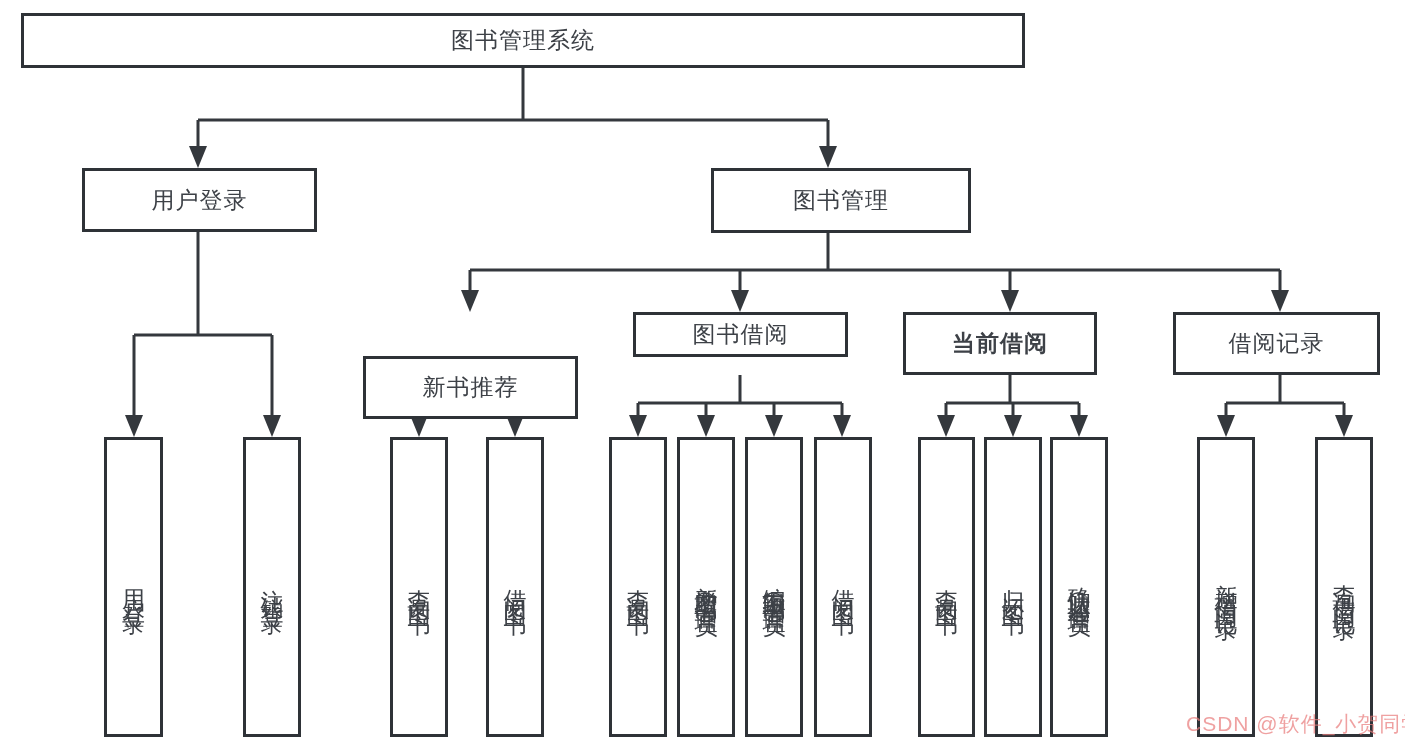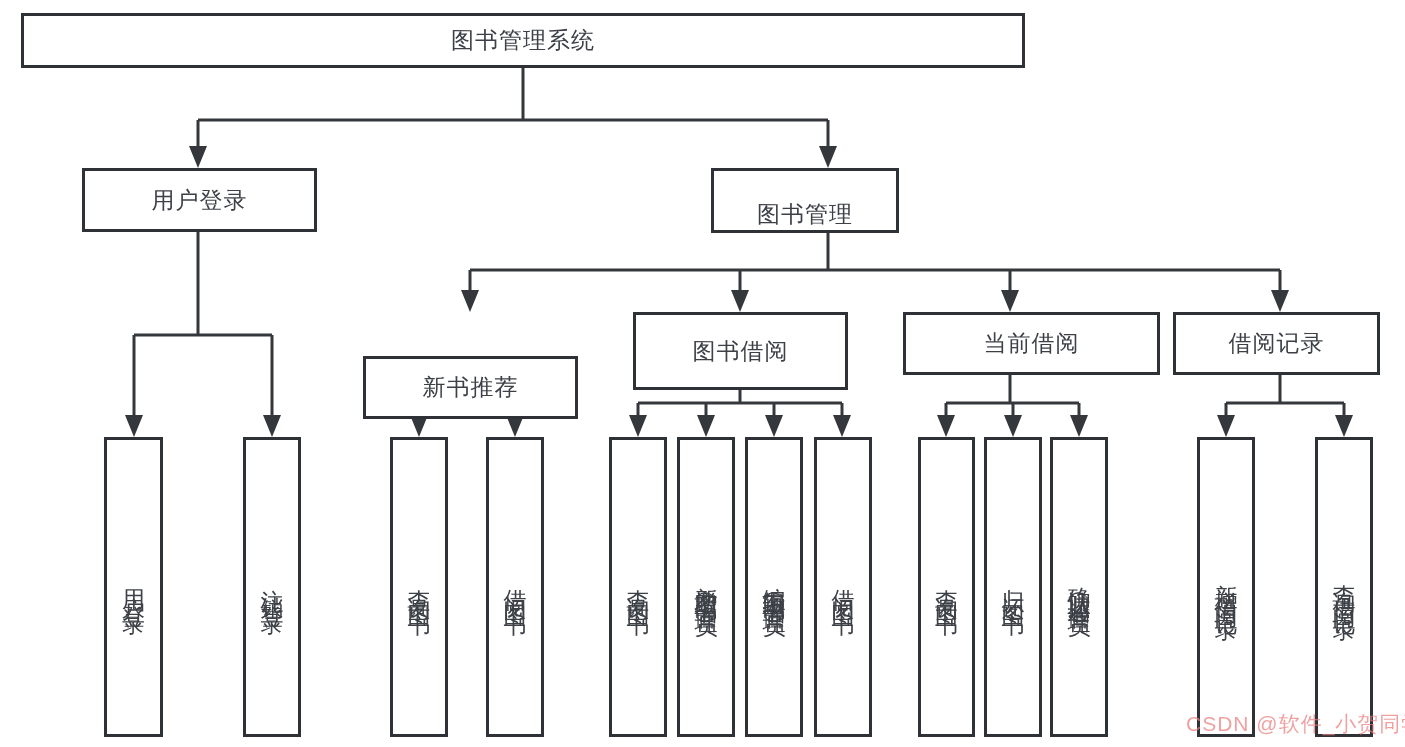--- a/index.html
+++ b/index.html
@@ -140,31 +140,31 @@
     </g>
   </svg>
 
   <div class="node node-h" style="left:21px; top:13px; width:1004px; height:55px;">
     <span>图书管理系统</span>
   </div>
 
   <div class="node node-h" style="left:82px; top:168px; width:235px; height:64px;">
     <span>用户登录</span>
   </div>
-  <div class="node node-h" style="left:711px; top:168px; width:188px; height:65px;align-items:flex-end;">
+  <div class="node node-h" style="left:711px; top:168px; width:260px; height:65px;">
     <span>图书管理</span>
   </div>
 
   <div class="node node-h" style="left:363px; top:312px; width:215px; height:63px;margin-top:44px;">
     <span>新书推荐</span>
   </div>
-  <div class="node node-h" style="left:633px; top:312px; width:215px; height:78px;">
+  <div class="node node-h" style="left:633px; top:312px; width:215px; height:45px;">
     <span>图书借阅</span>
   </div>
-  <div class="node node-h" style="left:903px; top:312px; width:257px; height:63px;">
+  <div class="node node-h" style="left:903px; top:312px; width:194px; height:63px;font-weight:bold;">
     <span>当前借阅</span>
   </div>
   <div class="node node-h" style="left:1173px; top:312px; width:207px; height:63px;">
     <span>借阅记录</span>
   </div>
 
   <div class="leaf" style="left:104px; width:59px;">
     <span class="vtext sp-short">用户登录</span>
   </div>
   <div class="leaf" style="left:243px;">

